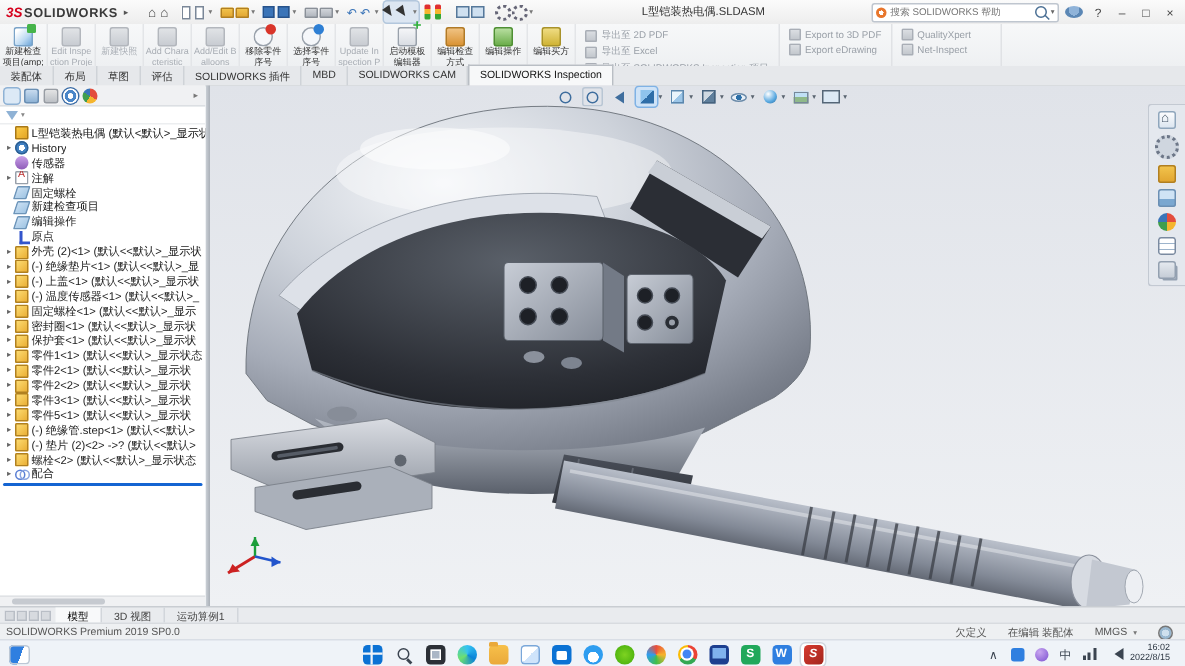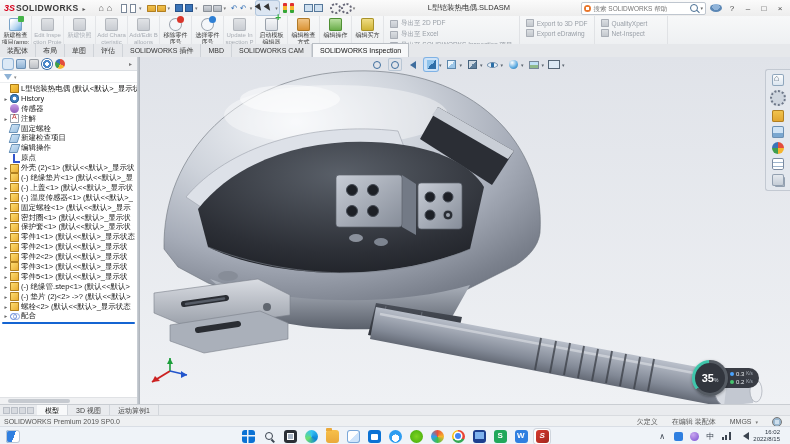--- a/index.html
+++ b/index.html
@@ -765,38 +765,20 @@
 
           <span class="tpi tp-img"></span>
 
           <span class="tpi tp-sphere"></span>
 
           <span class="tpi tp-form"></span>
 
           <span class="tpi tp-copy"></span>
         </div>
 
-      <div class="perf">
-        <div class="perf-circle">
-          <span class="pv">35</span>
-          <span class="pu">%</span>
-        </div>
-        <div class="perf-rates">
-          <div class="pr">
-            <span class="dot" style="background:#4aa3ff;"></span>
-            <span>0.3</span>
-            <span class="pru">K/s</span>
-          </div>
-          <div class="pr">
-            <span class="dot" style="background:#46c46e;"></span>
-            <span>0.2</span>
-            <span class="pru">K/s</span>
-          </div>
-        </div>
-      </div>
     </div>
   </div>
 
   <div class="modeltabs">
     <div class="mnav">
       <span class="mnavbox"></span>
       <span class="mnavbox"></span>
       <span class="mnavbox"></span>
       <span class="mnavbox"></span>
     </div>

